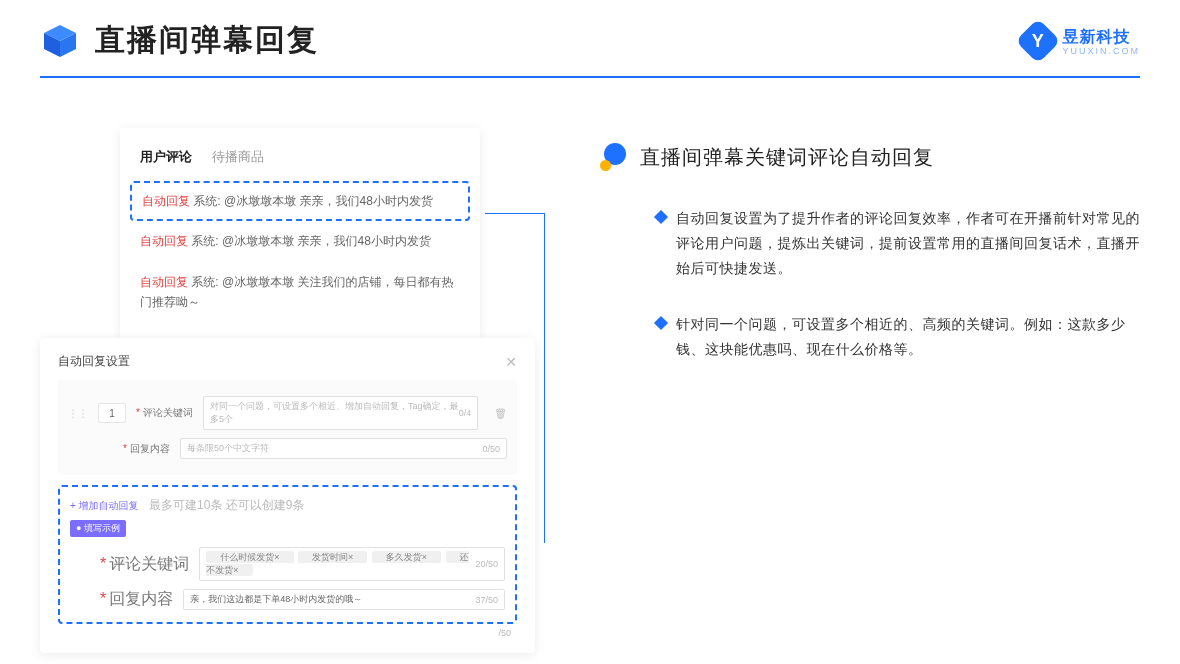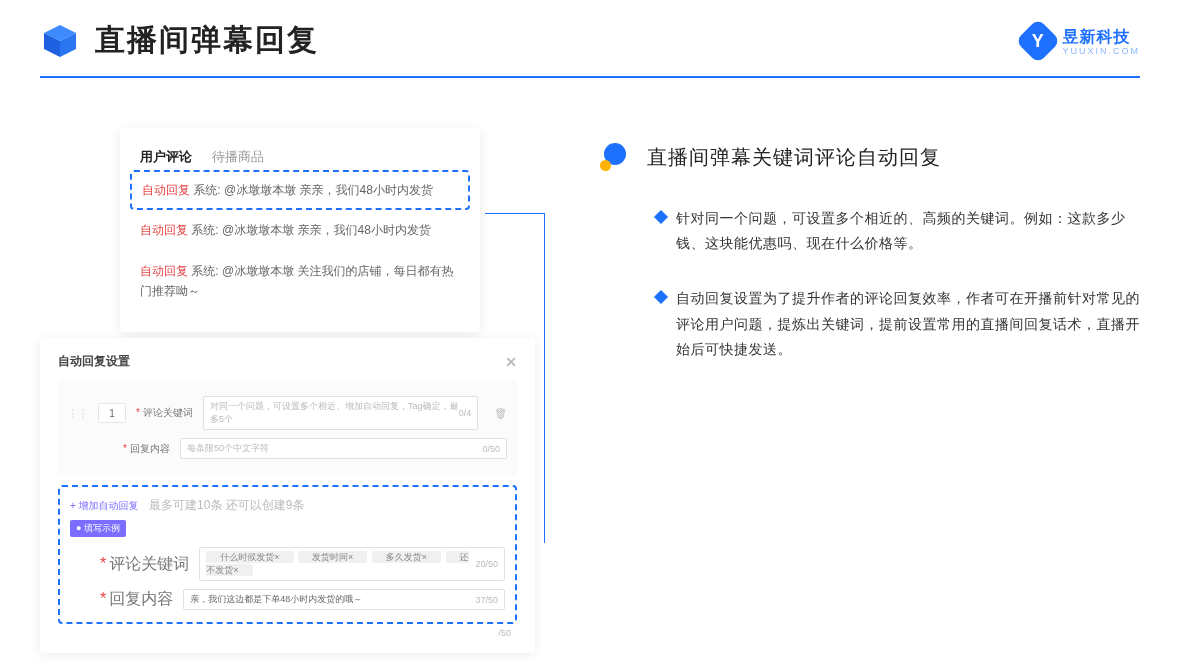--- a/index.html
+++ b/index.html
@@ -10,43 +10,43 @@
 .brand{position:absolute;right:40px;top:25px;display:flex;align-items:center}
 .brand-icon{width:32px;height:32px;border-radius:8px;background:#1e70ff;display:flex;align-items:center;justify-content:center;margin-right:8px;color:#fff;font-weight:bold;font-size:18px;transform:rotate(45deg)}
 .brand-icon span{transform:rotate(-45deg)}
 .brand-text{color:#1e70ff;font-weight:700;font-size:16px;letter-spacing:1px}
 .brand-sub{color:#8bb6ff;font-size:9px;letter-spacing:2px;margin-top:-2px}
 .rule{height:2px;background:#1e70ff;margin:15px 40px 0 40px}
 .content{display:flex;padding:50px 40px 0 40px;gap:50px}
 .left{flex:0 0 510px;position:relative}
 .right{flex:1;padding-top:15px}
 .card1{background:#fff;box-shadow:0 2px 12px rgba(0,0,0,.08);border-radius:4px;padding:20px;width:360px;margin-left:80px;position:relative;z-index:1}
-.tabs{display:flex;gap:20px;font-size:13px;margin-bottom:4px;color:#999}
+.tabs{display:flex;gap:20px;font-size:13px;margin-bottom:15px;color:#999}
 .tab-active{color:#222;font-weight:600}
 .comment-line{font-size:12px;color:#666;padding:10px 0;line-height:1.7}
 .comment-line.highlight{border:2px dashed #1e70ff;border-radius:4px;padding:8px 10px;margin:0 -10px}
 .badge{color:#e64545;font-weight:500}
 .card2{background:#fff;box-shadow:0 2px 12px rgba(0,0,0,.08);border-radius:4px;padding:15px 18px;width:495px;position:absolute;top:210px;left:0;z-index:2}
-.card2-head{display:flex;justify-content:space-between;align-items:center;font-size:12px;color:#444;font-weight:700;padding-bottom:10px}
+.card2-head{display:flex;justify-content:space-between;align-items:center;font-size:12px;color:#444;font-weight:400;padding-bottom:10px}
 .close-x{color:#bbb;font-size:14px}
 .form-box{background:#fbfbfc;border-radius:4px;padding:12px 10px;font-size:10px;color:#888}
 .form-row{display:flex;align-items:center;gap:10px;padding:4px 0}
 .dots{color:#ccc}
 .numbox{border:1px solid #e5e5e5;background:#fff;width:28px;height:20px;display:inline-flex;align-items:center;justify-content:center;border-radius:2px;font-size:10px;color:#666}
 .req-dot{color:#e64545;margin-right:3px}
 .label{color:#777;white-space:nowrap}
 .input-box{flex:1;border:1px solid #e0e0e0;background:#fff;border-radius:2px;padding:3px 6px;font-size:9px;color:#bbb;display:flex;justify-content:space-between;align-items:center}
 .counter{color:#bbb;font-size:9px}
 .trash{color:#bbb;margin-left:6px}
 .dashed-wrap{border:2px dashed #1e70ff;border-radius:4px;padding:8px 10px;margin-top:10px}
 .add-link{color:#7a6dff;font-size:10px}
 .proto-tag{background:#7a6dff;color:#fff;font-size:9px;padding:2px 6px;border-radius:2px;display:inline-block;margin:6px 0}
 .pill{background:#f0f0f0;border-radius:2px;padding:1px 14px;font-size:9px;color:#888;margin-right:2px}
 .connector{position:absolute;border:1px solid #1e70ff;border-left:none;border-bottom:none;width:60px;height:330px;top:85px;right:5px;z-index:0}
-.right-head{display:flex;align-items:center;gap:19px;margin-bottom:35px}
+.right-head{display:flex;align-items:center;gap:12px;margin-bottom:35px}
 .dot-icon{position:relative;width:28px;height:28px}
 .dot-big{width:22px;height:22px;background:#1e70ff;border-radius:50%;position:absolute;top:0;left:4px}
 .dot-small{width:11px;height:11px;background:#ffb300;border-radius:50%;position:absolute;bottom:0;left:0}
 .right-title{font-size:20px;color:#222;letter-spacing:1px}
 .bullet{display:flex;gap:10px;margin-bottom:30px;padding-left:56px}
 .diamond{width:10px;height:10px;background:#1e70ff;transform:rotate(45deg);flex-shrink:0;margin-top:6px}
 .bullet-text{font-size:14px;color:#333;line-height:1.8;letter-spacing:.5px}
 </style>
 </head>
 <body>
@@ -159,20 +159,20 @@
   <div class="right">
     <div class="right-head">
       <div class="dot-icon">
         <div class="dot-big"></div>
           <div class="dot-small"></div>
       </div>
       <div class="right-title">直播间弹幕关键词评论自动回复</div>
     </div>
     <div class="bullet">
       <div class="diamond"></div>
-      <div class="bullet-text">针对同一个问题，可设置多个相近的、高频的关键词。例如：这款多少钱、这块能优惠吗、现在什么价格等。</div>
+      <div class="bullet-text">自动回复设置为了提升作者的评论回复效率，作者可在开播前针对常见的评论用户问题，提炼出关键词，提前设置常用的直播间回复话术，直播开始后可快捷发送。</div>
     </div>
     <div class="bullet">
       <div class="diamond"></div>
-      <div class="bullet-text">自动回复设置为了提升作者的评论回复效率，作者可在开播前针对常见的评论用户问题，提炼出关键词，提前设置常用的直播间回复话术，直播开始后可快捷发送。</div>
+      <div class="bullet-text">针对同一个问题，可设置多个相近的、高频的关键词。例如：这款多少钱、这块能优惠吗、现在什么价格等。</div>
     </div>
   </div>
 </div>
 
 </body></html>

